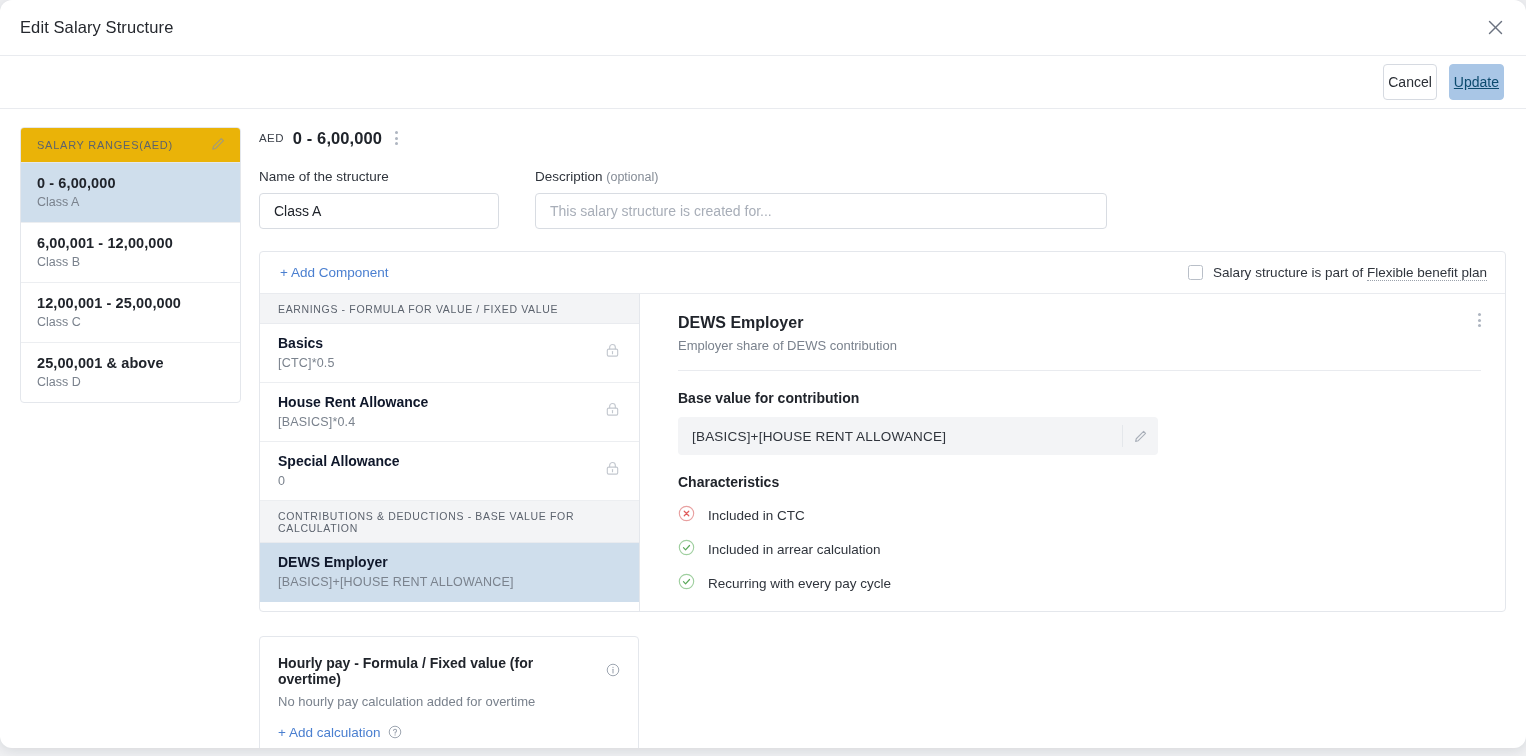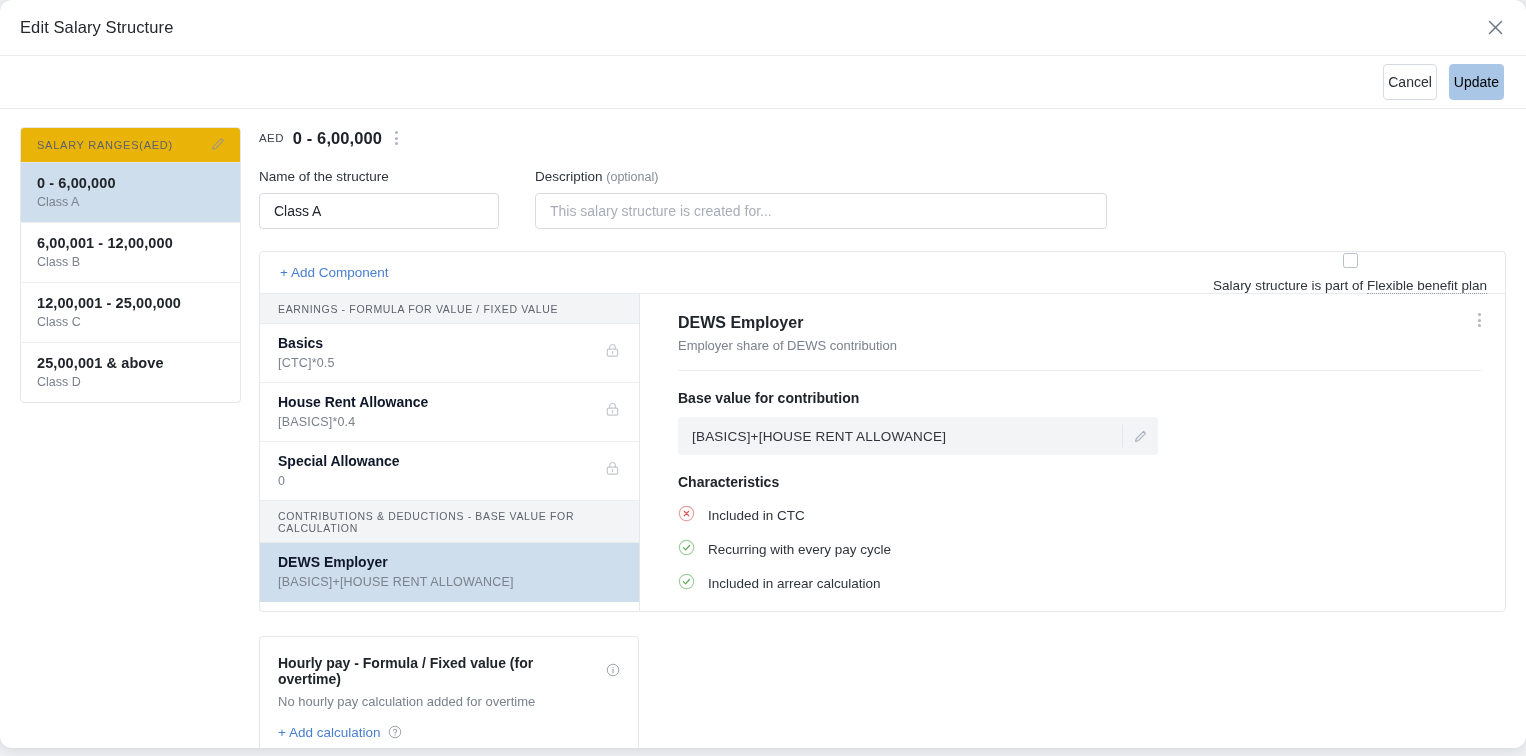--- a/index.html
+++ b/index.html
@@ -44,21 +44,21 @@
   }
   .btn {
     font-family: "Liberation Sans", sans-serif;
     font-size: 14px; border-radius: 4px; cursor: pointer;
     height: 36px; padding: 0 4px; line-height: 34px;
   }
   .btn-cancel {
     background: #fff; border: 1px solid #d6dae1; color: #2a2e35;
   }
   .btn-update {
-    background: #a9c6e6; border: 1px solid #a9c6e6; color: #000000;
+    background: #a9c6e6; border: 1px solid #a9c6e6; color: #0c4a6e; text-decoration: underline;
   }
   
   .body-wrap { display: flex; padding: 18px 20px 0 20px; }
   
   .sidebar {
     width: 221px; flex: 0 0 221px;
     border: 1px solid #e4e7ec; border-radius: 4px;
     overflow: hidden; align-self: flex-start;
     background: #fff;
   }
@@ -102,21 +102,21 @@
   
   .comp-card {
     margin-top: 22px; border: 1px solid #e4e7ec; border-radius: 4px;
     background: #fff; overflow: hidden;
   }
   .comp-head {
     height: 42px; display: flex; align-items: center; justify-content: space-between;
     padding: 0 18px 0 20px; border-bottom: 1px solid #e9ebef;
   }
   .add-component { color: #4a7fd0; font-size: 13.5px; cursor: pointer; }
-  .fbp { display: flex; align-items: center; gap: 10px; flex-direction: column; }
+  .fbp { display: flex; align-items: center; gap: 10px; }
   .checkbox {
     width: 15px; height: 15px; border: 1px solid #b9bfc8; border-radius: 2.5px;
     background: #fff; cursor: pointer;
   }
   .fbp-label { font-size: 13.5px; color: #2f343c; }
   .fbp-label u { text-decoration: none; border-bottom: 1px dotted #9aa1ab; }
   .comp-body { display: flex; min-height: 317px; gap: 16px; }
   .comp-list {
     width: 380px; flex: 0 0 380px; border-right: 1px solid #e4e7ec;
   }
@@ -341,30 +341,30 @@
                 </span>
                 <span class="char-text">Included in CTC</span>
               </div>
               <div class="char-row">
                 <span>
                   <svg width="17" height="17" viewBox="0 0 18 18" fill="none">
                     <circle cx="9" cy="9" r="7.6" stroke="#9fcf9f" stroke-width="1.2"></circle>
                     <path d="M5.8 9.2l2.2 2.3 4.2-4.6" stroke="#5aa85a" stroke-width="1.3" stroke-linecap="round" stroke-linejoin="round"></path>
                   </svg>
                 </span>
-                <span class="char-text">Recurring with every pay cycle</span>
+                <span class="char-text">Included in arrear calculation</span>
               </div>
               <div class="char-row">
                 <span>
                   <svg width="17" height="17" viewBox="0 0 18 18" fill="none">
                     <circle cx="9" cy="9" r="7.6" stroke="#9fcf9f" stroke-width="1.2"></circle>
                     <path d="M5.8 9.2l2.2 2.3 4.2-4.6" stroke="#5aa85a" stroke-width="1.3" stroke-linecap="round" stroke-linejoin="round"></path>
                   </svg>
                 </span>
-                <span class="char-text">Included in arrear calculation</span>
+                <span class="char-text">Recurring with every pay cycle</span>
               </div>
             </div>
           </div>
 
         </div>
       </div>
 
       <div class="hourly-card">
         <div class="hourly-title">
           <span>Hourly pay - Formula / Fixed value (for overtime)</span>

